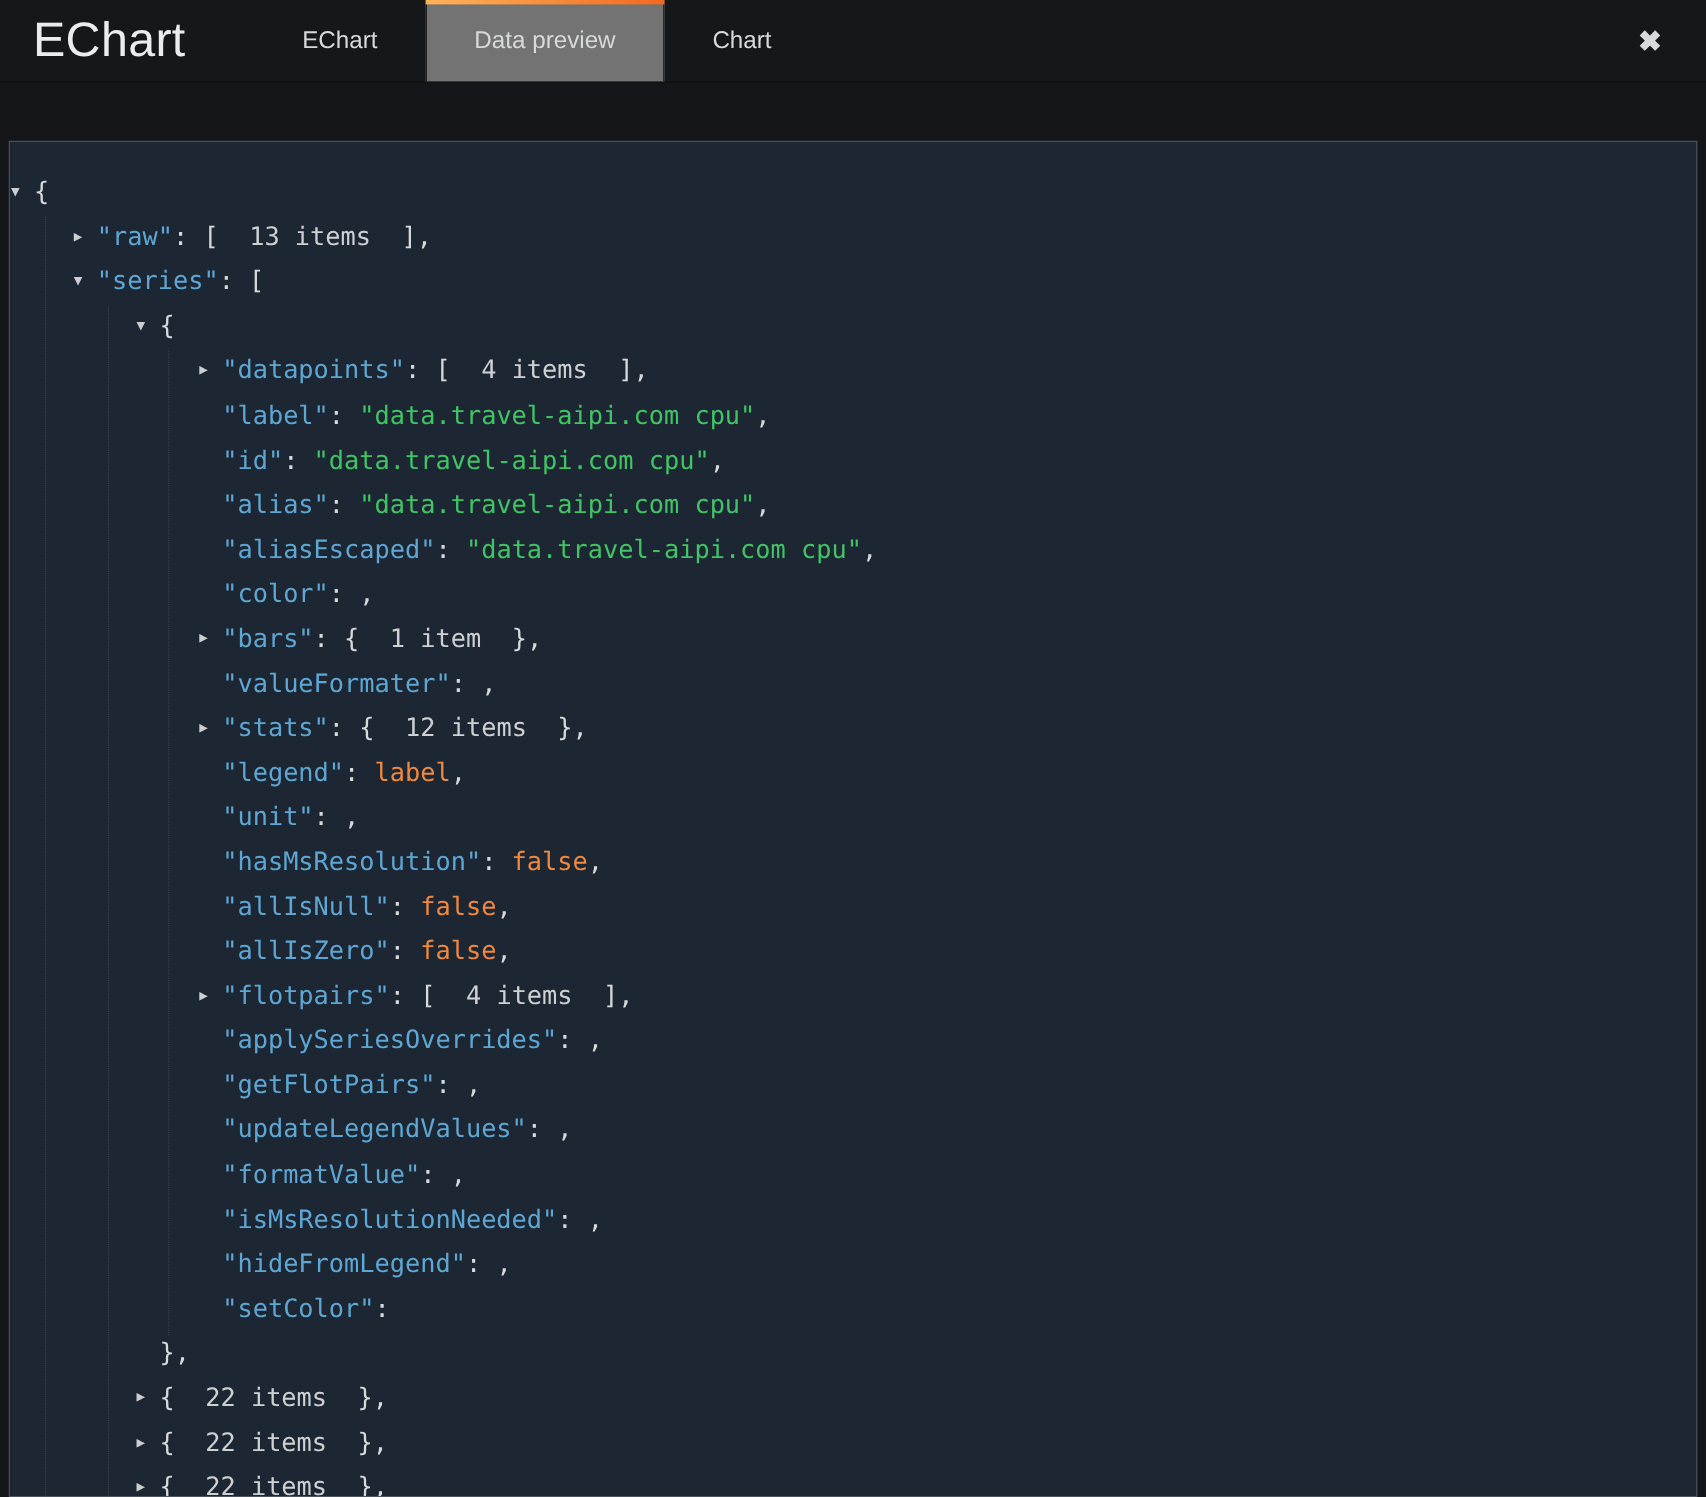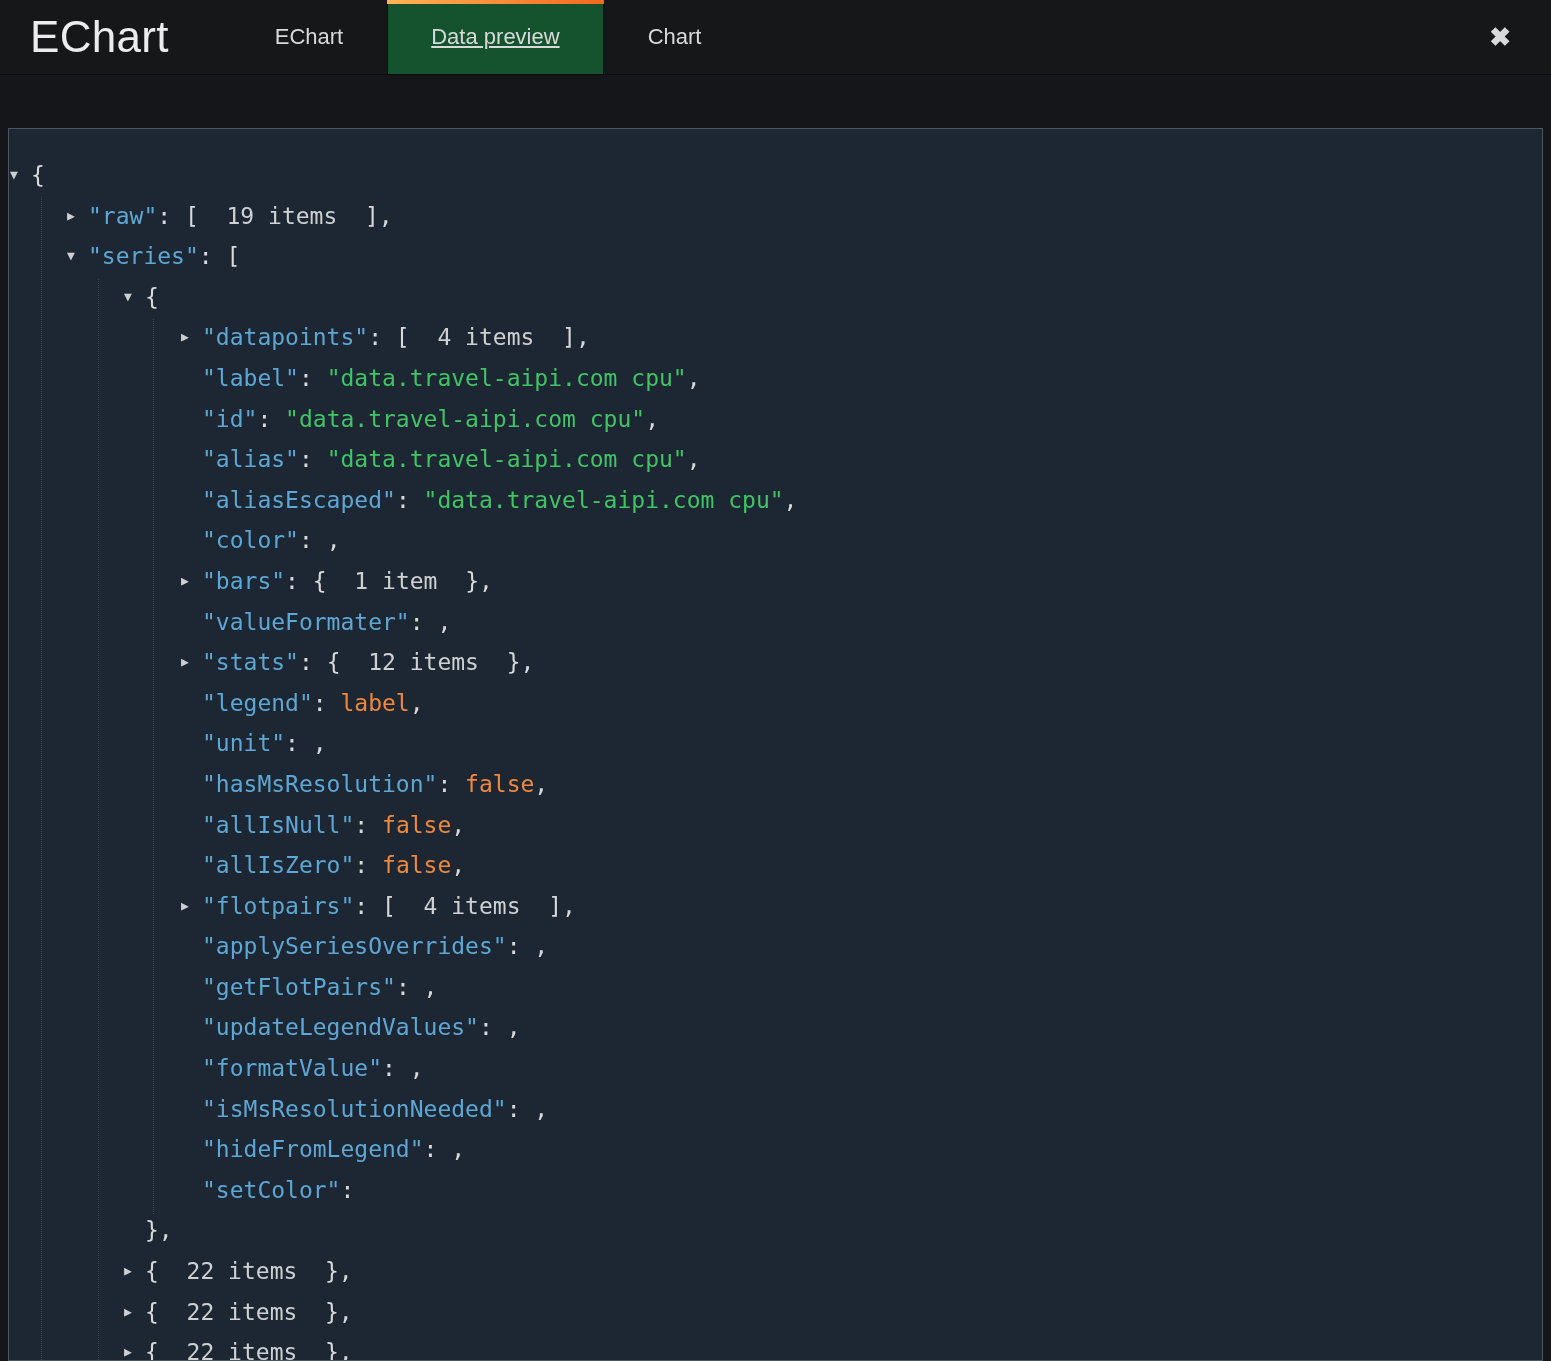--- a/index.html
+++ b/index.html
@@ -19,23 +19,22 @@
     padding: 0 62px 0 30px;
     font-size: 44px; font-weight: 400; color: #ececec; letter-spacing: .3px;
   }
   .tabs { display: flex; align-items: stretch; }
   .tab {
     display: flex; align-items: center;
     padding: 0 44px; font-size: 22px; color: #d8d9da;
     cursor: pointer; position: relative;
   }
   .tab.active {
-    background: #14532d;
+    background: #737373;
     box-shadow: inset 1px 0 0 #0a0b0c, inset -1px 0 0 #0a0b0c;
-    text-decoration: underline;
   }
   .tab.active::before {
     content: ""; position: absolute; top: 0; left: 0; right: 0; height: 4px;
     background: linear-gradient(90deg, var(--accent-orange-light, #ffb357), var(--accent-orange, #f2691d));
   }
   .close {
     margin-left: auto; display: flex; align-items: center;
     padding: 0 40px; color: #d8d9da; font-size: 26px; font-weight: bold;
     cursor: pointer;
   }
@@ -83,21 +82,21 @@
     </nav>
   <div class="close">✖</div>
 </div>
 
 <div class="panel">
   <div class="guide" style="left:32px; top:68px; bottom:0;"></div>
   <div class="guide" style="left:89px; top:150px; bottom:0;"></div>
   <div class="guide" style="left:144px; top:190px; height:895px;"></div>
   <div>
       <div class="jline" style="padding-left: 22px;"><span class="arrow" style="left: -6px;">▼</span><span class="tok-p">{</span></div>
-      <div class="jline" style="padding-left: 79px;"><span class="arrow" style="left: 51px;">▶</span><span class="tok-k">"raw"</span><span class="tok-p">: [  </span><span class="tok-c">19 items</span><span class="tok-p">  ],</span></div>
+      <div class="jline" style="padding-left: 79px;"><span class="arrow" style="left: 51px;">▶</span><span class="tok-k">"raw"</span><span class="tok-p">: [  </span><span class="tok-c">13 items</span><span class="tok-p">  ],</span></div>
       <div class="jline" style="padding-left: 79px;"><span class="arrow" style="left: 51px;">▼</span><span class="tok-k">"series"</span><span class="tok-p">: [</span></div>
       <div class="jline" style="padding-left: 136px;"><span class="arrow" style="left: 108px;">▼</span><span class="tok-p">{</span></div>
       <div class="jline" style="padding-left: 193px;"><span class="arrow" style="left: 165px;">▶</span><span class="tok-k">"datapoints"</span><span class="tok-p">: [  </span><span class="tok-c">4 items</span><span class="tok-p">  ],</span></div>
       <div class="jline" style="padding-left: 193px;"><span class="tok-k">"label"</span><span class="tok-p">: </span><span class="tok-s">"data.travel-aipi.com cpu"</span><span class="tok-p">,</span></div>
       <div class="jline" style="padding-left: 193px;"><span class="tok-k">"id"</span><span class="tok-p">: </span><span class="tok-s">"data.travel-aipi.com cpu"</span><span class="tok-p">,</span></div>
       <div class="jline" style="padding-left: 193px;"><span class="tok-k">"alias"</span><span class="tok-p">: </span><span class="tok-s">"data.travel-aipi.com cpu"</span><span class="tok-p">,</span></div>
       <div class="jline" style="padding-left: 193px;"><span class="tok-k">"aliasEscaped"</span><span class="tok-p">: </span><span class="tok-s">"data.travel-aipi.com cpu"</span><span class="tok-p">,</span></div>
       <div class="jline" style="padding-left: 193px;"><span class="tok-k">"color"</span><span class="tok-p">: ,</span></div>
       <div class="jline" style="padding-left: 193px;"><span class="arrow" style="left: 165px;">▶</span><span class="tok-k">"bars"</span><span class="tok-p">: {  </span><span class="tok-c">1 item</span><span class="tok-p">  },</span></div>
       <div class="jline" style="padding-left: 193px;"><span class="tok-k">"valueFormater"</span><span class="tok-p">: ,</span></div>

